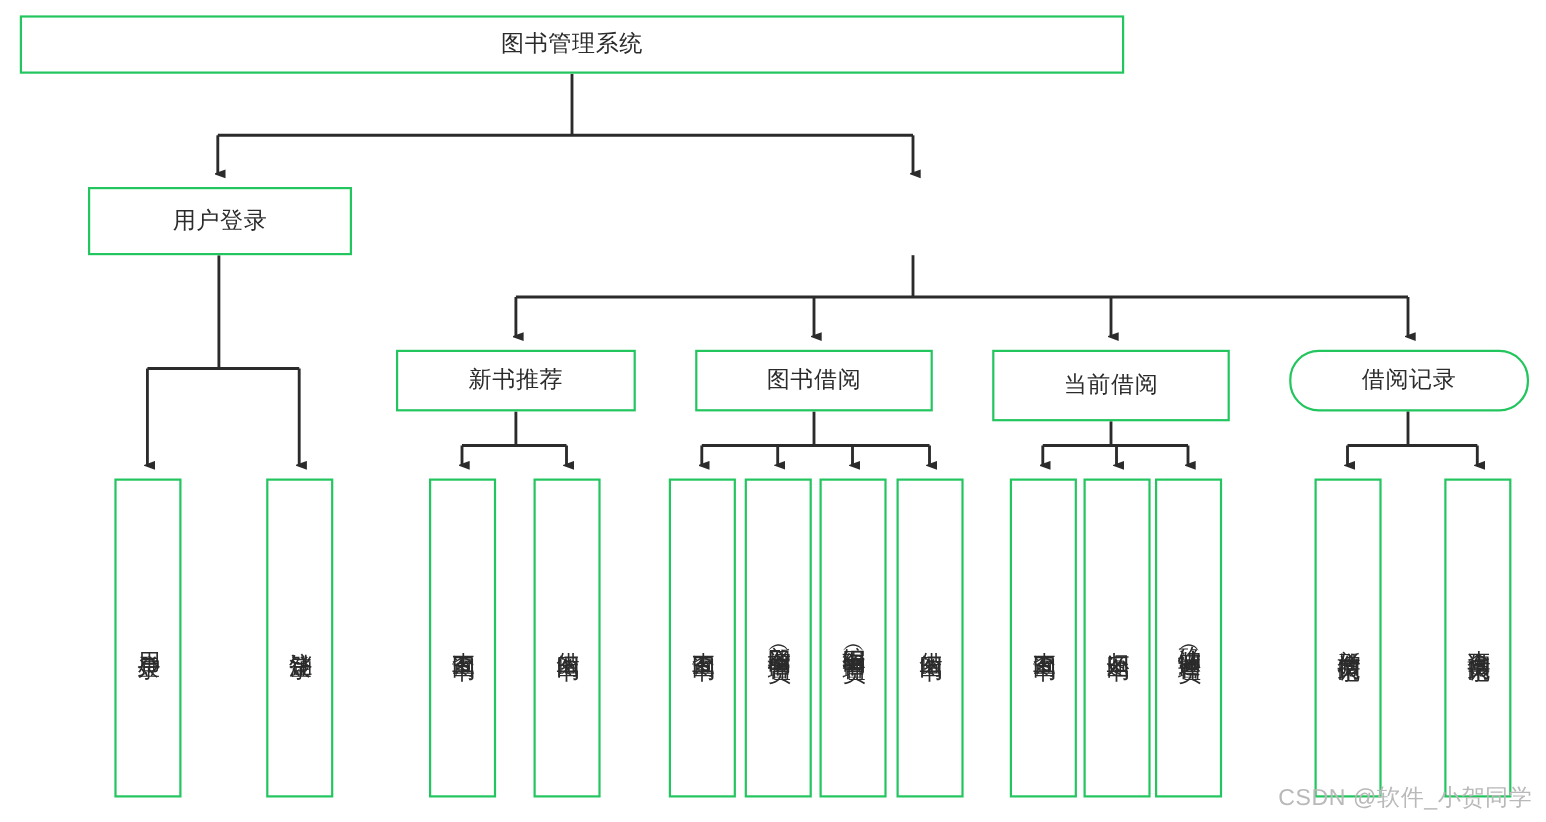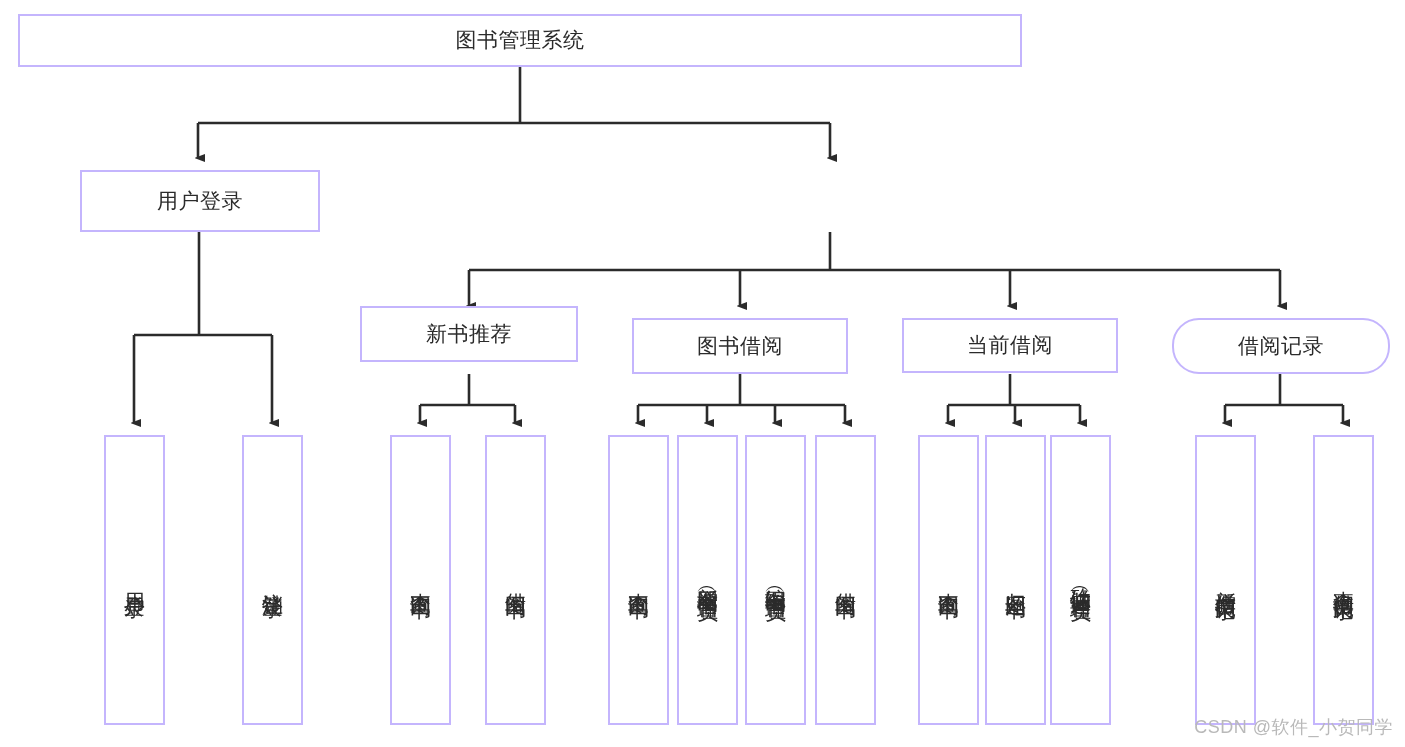--- a/index.html
+++ b/index.html
@@ -20,21 +20,21 @@
   #diagram-svg {
     position: absolute;
     left: 0;
     top: 0;
     width: 1405px;
     height: 747px;
   }
   .node {
     position: absolute;
     box-sizing: border-box;
-    border: 2px solid #c4b5fd;
+    border: 2px solid #22c55e;
     background: #ffffff;
     display: flex;
     align-items: center;
     justify-content: center;
     color: #2b2b2b;
   }
   .node-label {
     font-size: 21px;
     line-height: 1.25;
     letter-spacing: 0.5px;
@@ -45,21 +45,21 @@
     text-orientation: upright;
     white-space: normal;
     letter-spacing: 2px;
     line-height: 1.05;
     max-height: 270px;
   }
   .watermark {
     position: absolute;
     right: 12px;
     bottom: 8px;
-    font-size: 18px;
+    font-size: 21px;
     color: #b9b9b9;
     letter-spacing: 0.5px;
     white-space: nowrap;
   }
 </style>
 </head>
 <body>
 
 <div id="canvas">
 
@@ -114,27 +114,27 @@
   </svg>
 
   <div class="node" style="left:18px; top:14px; width:1004px; height:53px;">
     <span class="node-label">图书管理系统</span>
   </div>
 
   <div class="node" style="left:80px; top:170px; width:240px; height:62px;">
     <span class="node-label">用户登录</span>
   </div>
 
-  <div class="node" style="left:360px; top:306px; width:218px; height:56px;align-items:center;">
+  <div class="node" style="left:360px; top:318px; width:218px; height:56px;align-items:center;">
     <span class="node-label">新书推荐</span>
   </div>
   <div class="node" style="left:632px; top:318px; width:216px; height:56px;">
     <span class="node-label">图书借阅</span>
   </div>
-  <div class="node" style="left:902px; top:318px; width:216px; height:55px;">
+  <div class="node" style="left:902px; top:318px; width:216px; height:65px;">
     <span class="node-label">当前借阅</span>
   </div>
   <div class="node" style="left:1172px; top:318px; width:218px; height:56px;border-radius:27px;">
     <span class="node-label">借阅记录</span>
   </div>
 
   <div class="node vertical" style="left:104px; top:435px; width:61px; height:290px;">
     <span class="node-label">用户登录</span>
   </div>
   <div class="node vertical" style="left:242px; top:435px; width:61px; height:290px;">

